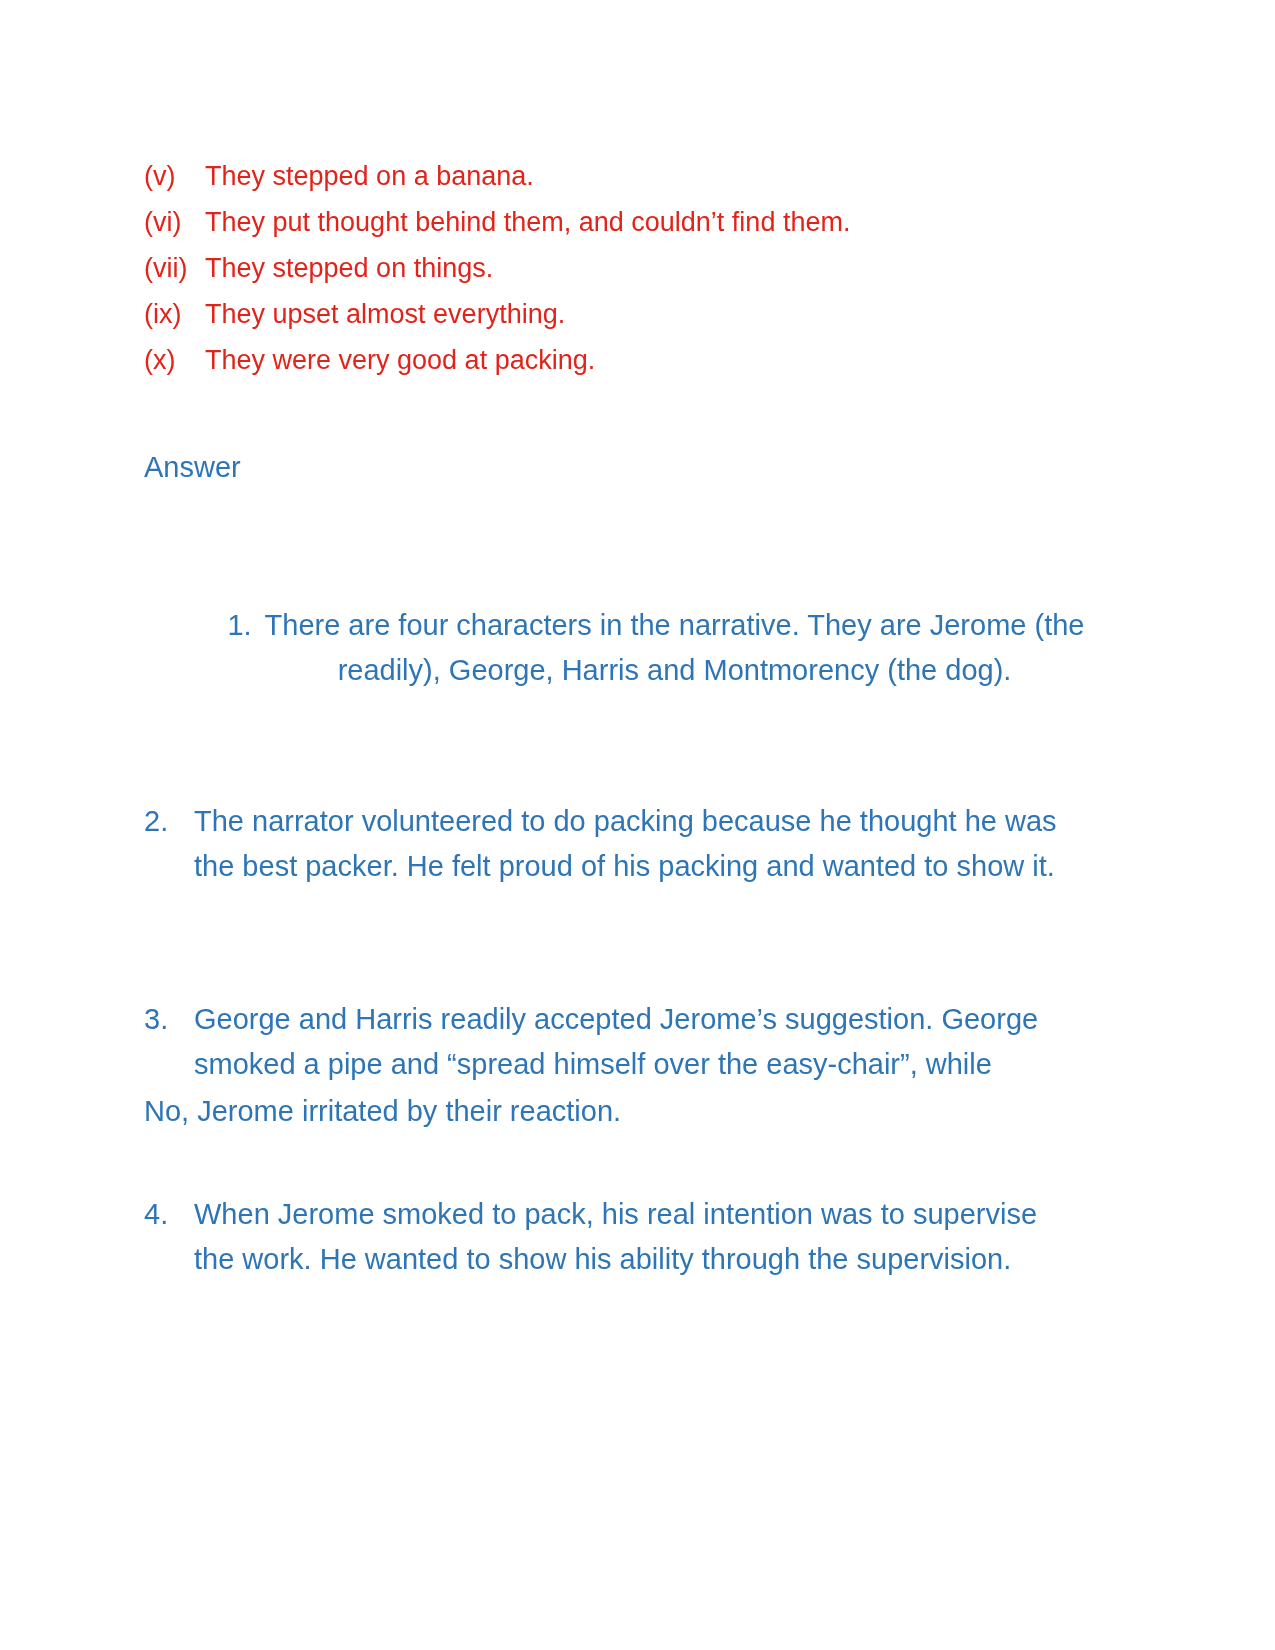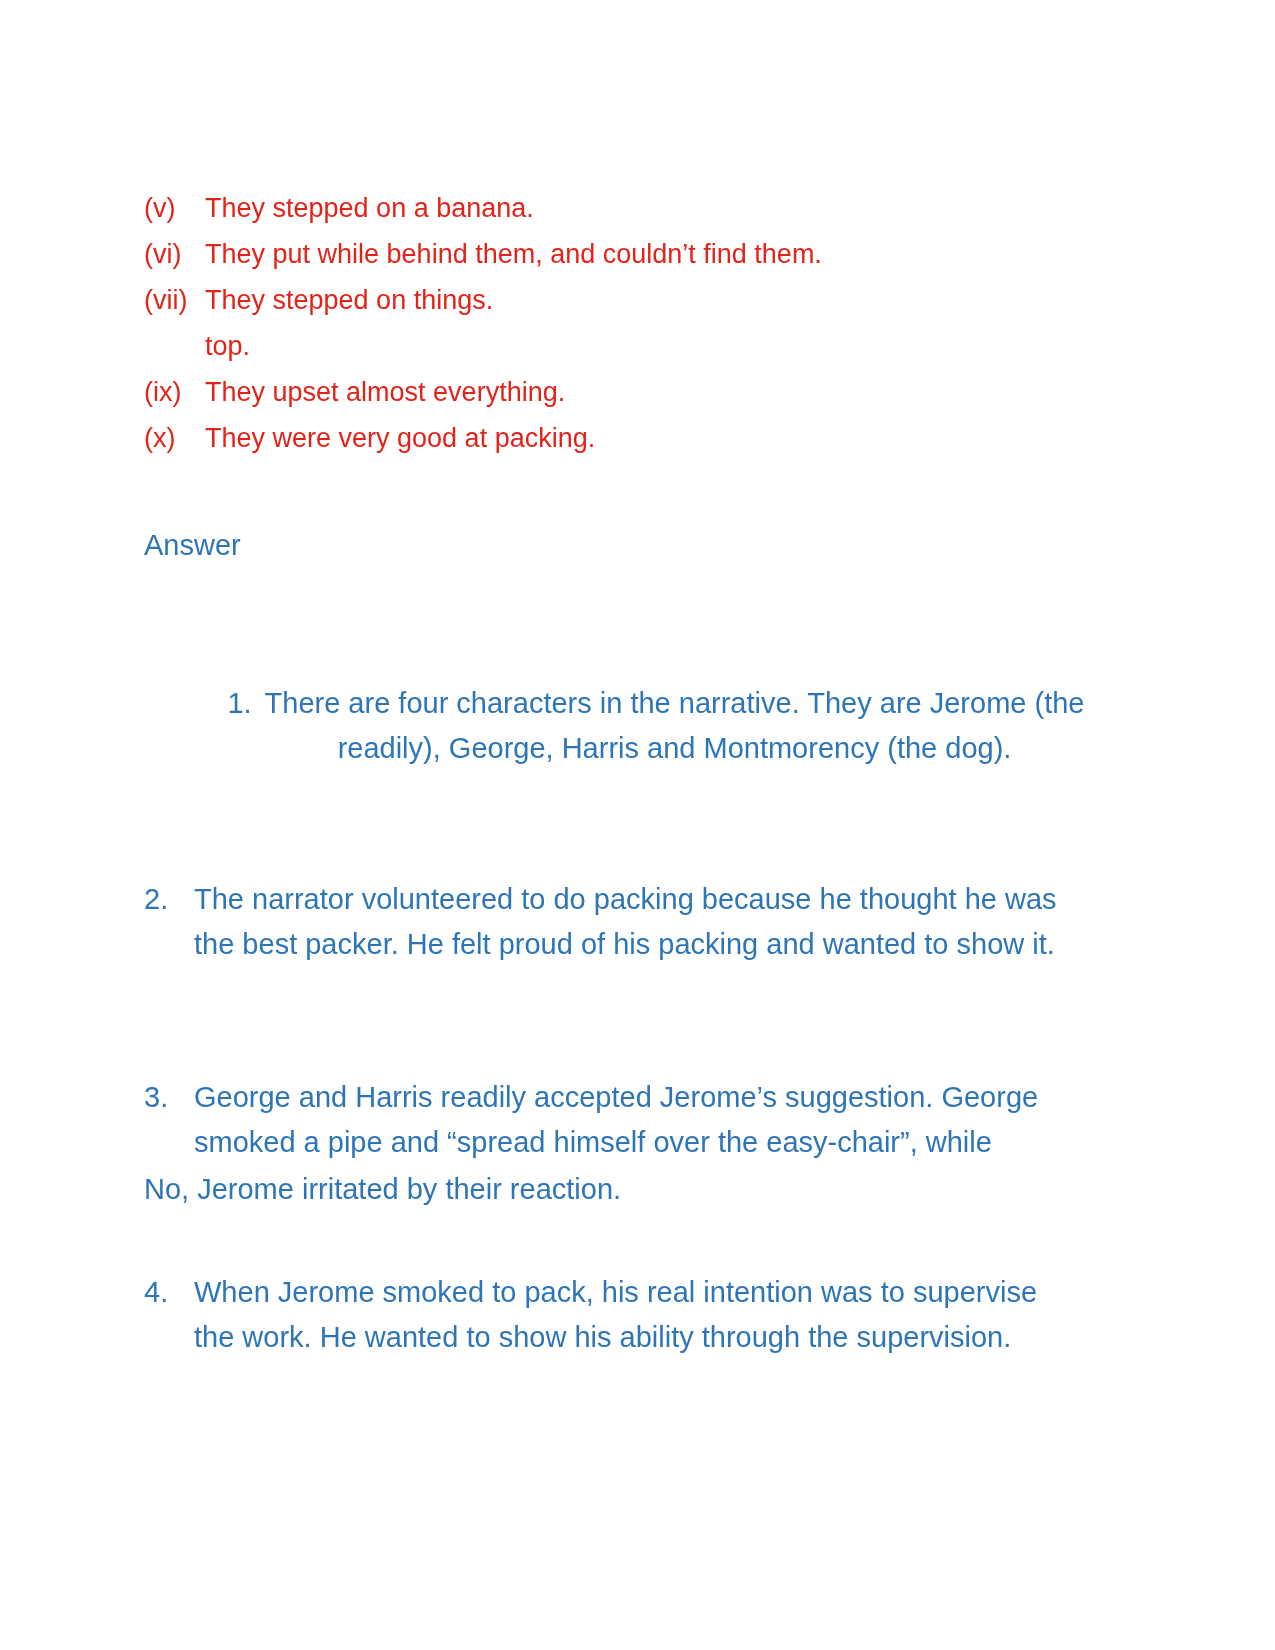--- a/index.html
+++ b/index.html
@@ -9,21 +9,20 @@
   }
   .page {
     position: relative;
     width: 1275px;
     height: 1350px;
     background: #ffffff;
     box-sizing: border-box;
     padding: 155px 120px 0 144px;
     font-family: "Liberation Sans", sans-serif;
     overflow: hidden;
-    margin-top: 32px;
   }
 
   
   .red-list {
     color: #e2231a;
     font-size: 27px;
   }
   .red-item { margin-bottom: 3px; }
   .red-line {
     line-height: 43px;
@@ -66,29 +65,28 @@
 
 <div class="page">
 
   <section class="red-list">
 
     <div class="red-item">
       <div class="red-line"><span class="marker">(v)</span><span>They stepped on a banana.</span></div>
     </div>
 
     <div class="red-item">
-      <div class="red-line"><span class="marker">(vi)</span><span>They put while behind them, and couldn’t find them.</span></div>
+      <div class="red-line"><span class="marker">(vi)</span><span>They put thought behind them, and couldn’t find them.</span></div>
     </div>
 
     <div class="red-item">
       <div class="red-line"><span class="marker">(vii)</span><span>They stepped on things.</span></div>
     </div>
 
     <div class="red-item wide">
-      <div class="red-line"><span>top.</span></div>
     </div>
 
     <div class="red-item">
       <div class="red-line"><span class="marker">(ix)</span><span>They upset almost everything.</span></div>
     </div>
 
     <div class="red-item">
       <div class="red-line"><span class="marker">(x)</span><span>They were very good at packing.</span></div>
     </div>
 

